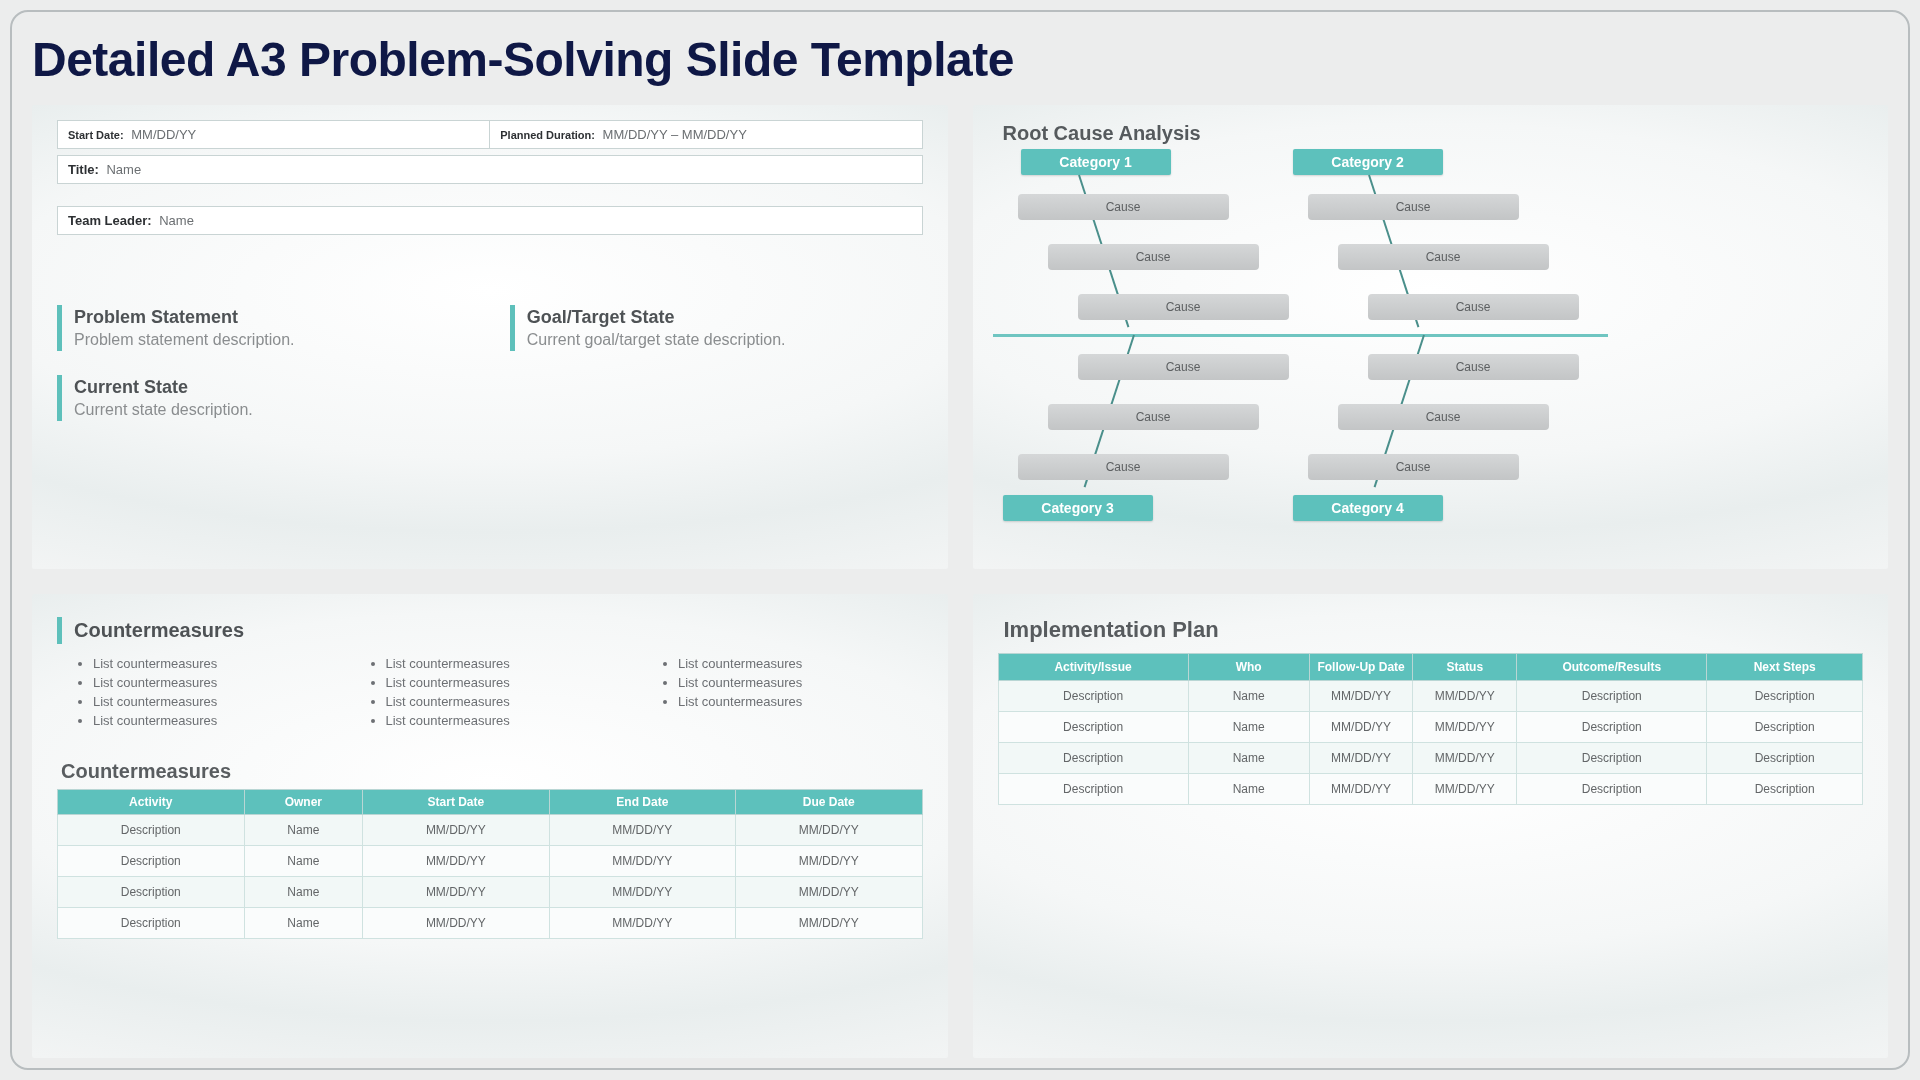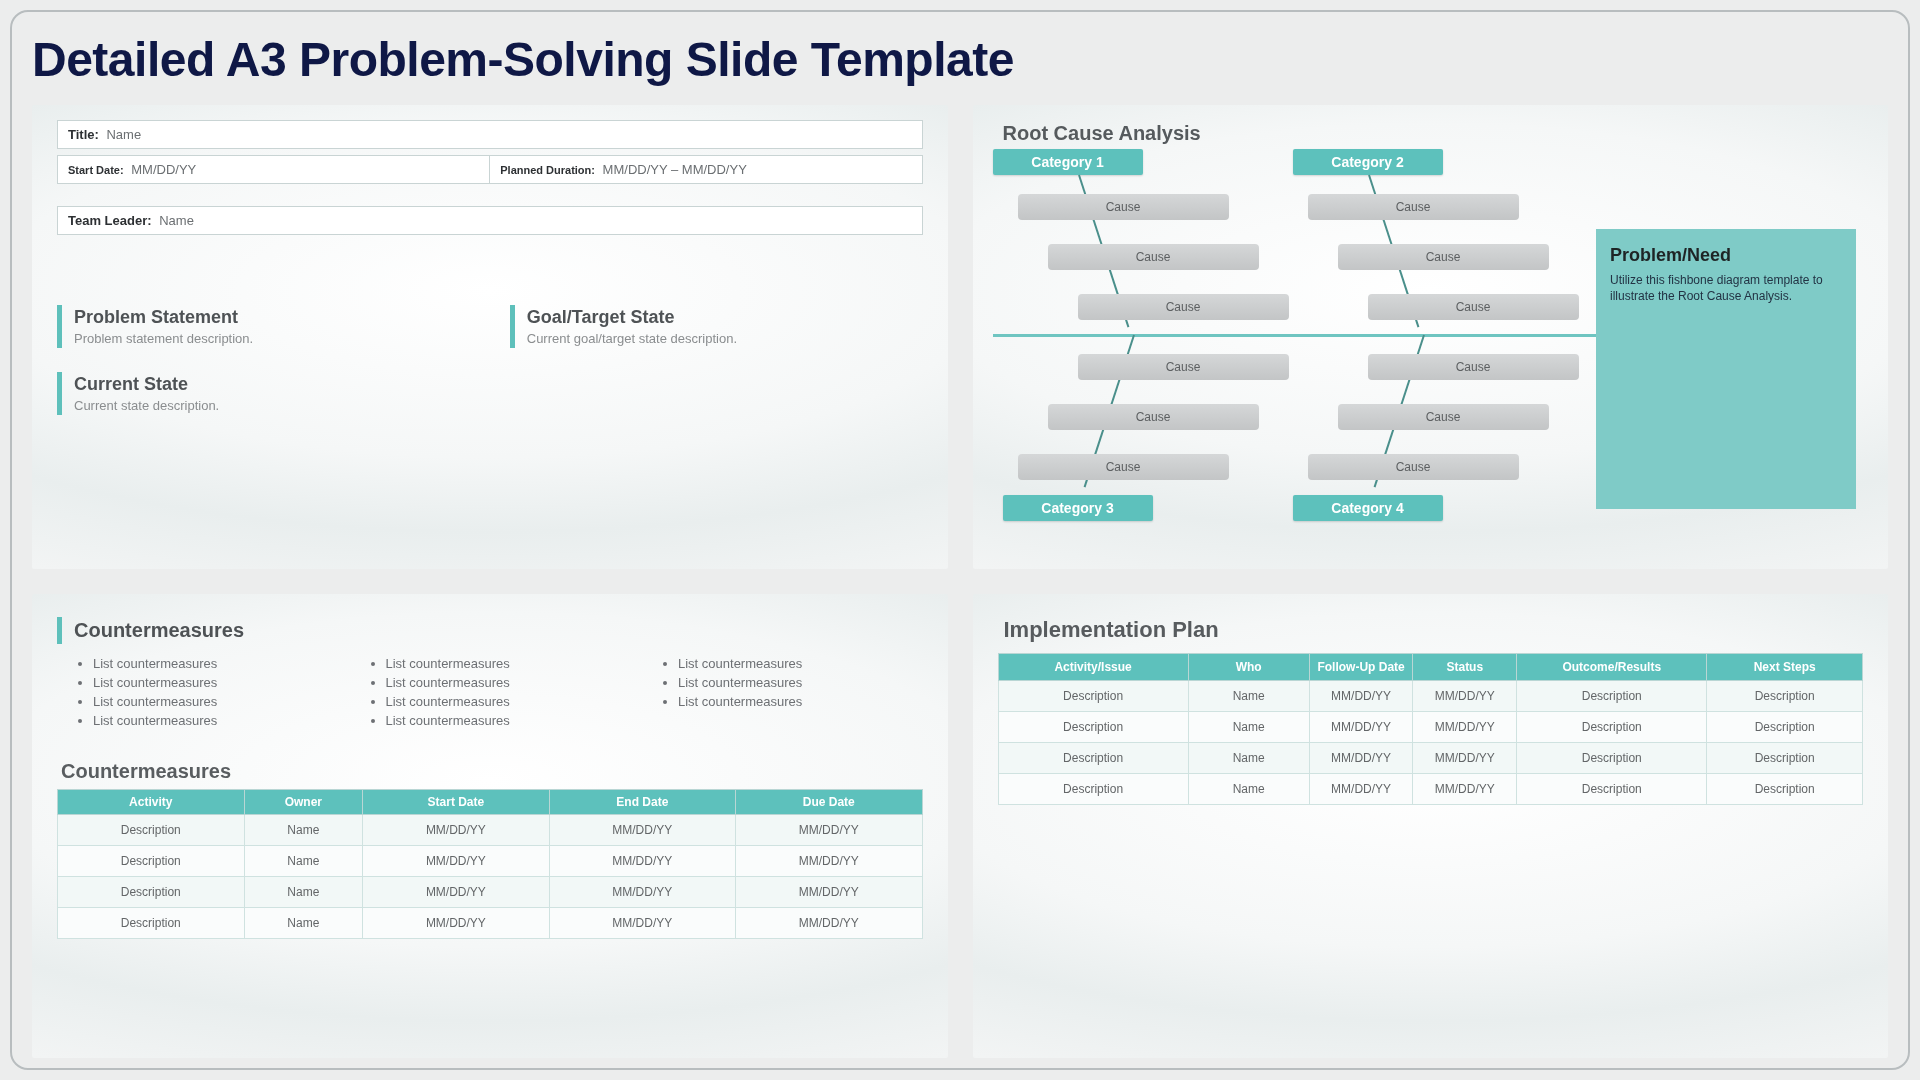--- a/index.html
+++ b/index.html
@@ -49,21 +49,21 @@
   .info-box .lbl { font-weight:700; color:#2d3033; margin-right:4px; }
   .full { flex:1; }
   .half { flex:1; }
   .half:first-child { border-right:none; }
   .section {
     border-left:5px solid #5ec0bb;
     padding:2px 0 2px 12px;
     margin-top:40px;
   }
   .section h3 { font-size:18px; font-weight:700; color:#4e5255; }
-  .section p  { font-size:13px; color:#8a8d8f; margin-top:3px; }
+  .section p  { font-size:16px; color:#8a8d8f; margin-top:3px; }
   .sec-grid { display:grid; grid-template-columns:1fr 1fr; gap:40px; margin-top:30px; }
 
   
   .rca-title { font-size:20px; font-weight:700; color:#555a5d; margin:2px 0 4px 10px; }
   .fishbone { position:relative; height:calc(100% - 35px); width:100%; }
   .cat-tag {
     position:absolute; width:150px; height:26px;
     background:#5dc1bc; color:#fff; font-size:14px; font-weight:700;
     display:flex; align-items:center; justify-content:center; border-radius:2px;
     box-shadow:0 1px 2px rgba(0,0,0,0.15);
@@ -110,33 +110,33 @@
 </head>
 <body>
 
 <div class="canvas">
   <div class="main-title">Detailed A3 Problem-Solving Slide Template</div>
 
   <div class="grid">
 
     <div class="panel">
       <div class="info-row">
+        <div class="info-box half">
+          <span class="lbl" style="font-size:11px">Start Date:</span>
+          <span>MM/DD/YY</span>
+        </div>
+        <div class="info-box half">
+          <span class="lbl" style="font-size:11px">Planned Duration:</span>
+          <span>MM/DD/YY – MM/DD/YY</span>
+        </div>
+      </div>
+      <div class="info-row">
         <div class="info-box full">
           <span class="lbl">Title:</span>
           <span>Name</span>
-        </div>
-      </div>
-      <div class="info-row">
-        <div class="info-box half">
-          <span class="lbl" style="font-size:11px">Start Date:</span>
-          <span>MM/DD/YY</span>
-        </div>
-        <div class="info-box half">
-          <span class="lbl" style="font-size:11px">Planned Duration:</span>
-          <span>MM/DD/YY – MM/DD/YY</span>
         </div>
       </div>
       <div style="height:16px"></div>
       <div class="info-row">
         <div class="info-box full">
           <span class="lbl">Team Leader:</span>
           <span>Name</span>
         </div>
       </div>
 
@@ -154,21 +154,21 @@
         <h3>Current State</h3>
         <p>Current state description.</p>
       </div>
     </div>
 
     <div class="panel" style="padding:15px 20px 15px 20px">
       <div class="rca-title">Root Cause Analysis</div>
       <div class="fishbone">
         <div class="spine"></div>
 
-        <div class="cat-tag" style="left:0;  top:0">Category 1</div>
+        <div class="cat-tag" style="left:28px;  top:0">Category 1</div>
         <div class="cat-tag" style="left:300px; top:0">Category 2</div>
         <div class="cat-tag" style="left:10px;  top:346px">Category 3</div>
         <div class="cat-tag" style="left:300px; top:346px">Category 4</div>
 
         <div class="arrow-line" style="left:85px;  top:26px; height:160px; transform:rotate(-18deg)"></div>
         <div class="arrow-line" style="left:375px; top:26px; height:160px; transform:rotate(-18deg)"></div>
         <div class="arrow-line" style="left:140px; top:186px; height:160px; transform:rotate(18deg)"></div>
         <div class="arrow-line" style="left:430px; top:186px; height:160px; transform:rotate(18deg)"></div>
 
         <div class="cause-box" style="left:25px;  top:45px">Cause</div>
@@ -180,24 +180,20 @@
         <div class="cause-box" style="left:375px; top:145px">Cause</div>
 
         <div class="cause-box" style="left:85px;  top:205px">Cause</div>
         <div class="cause-box" style="left:55px;  top:255px">Cause</div>
         <div class="cause-box" style="left:25px;  top:305px">Cause</div>
 
         <div class="cause-box" style="left:375px; top:205px">Cause</div>
         <div class="cause-box" style="left:345px; top:255px">Cause</div>
         <div class="cause-box" style="left:315px; top:305px">Cause</div>
 
-        <div class="problem-card">
-          <h4>Problem/Need</h4>
-          <p>Utilize this fishbone diagram template to illustrate the Root Cause Analysis.</p>
-        </div>
       </div>
     </div>
 
     <div class="panel">
       <div class="cm-title-bar">
         <h3>Countermeasures</h3>
       </div>
       <div class="cm-lists">
         <ul>
           <li>List countermeasures</li>

